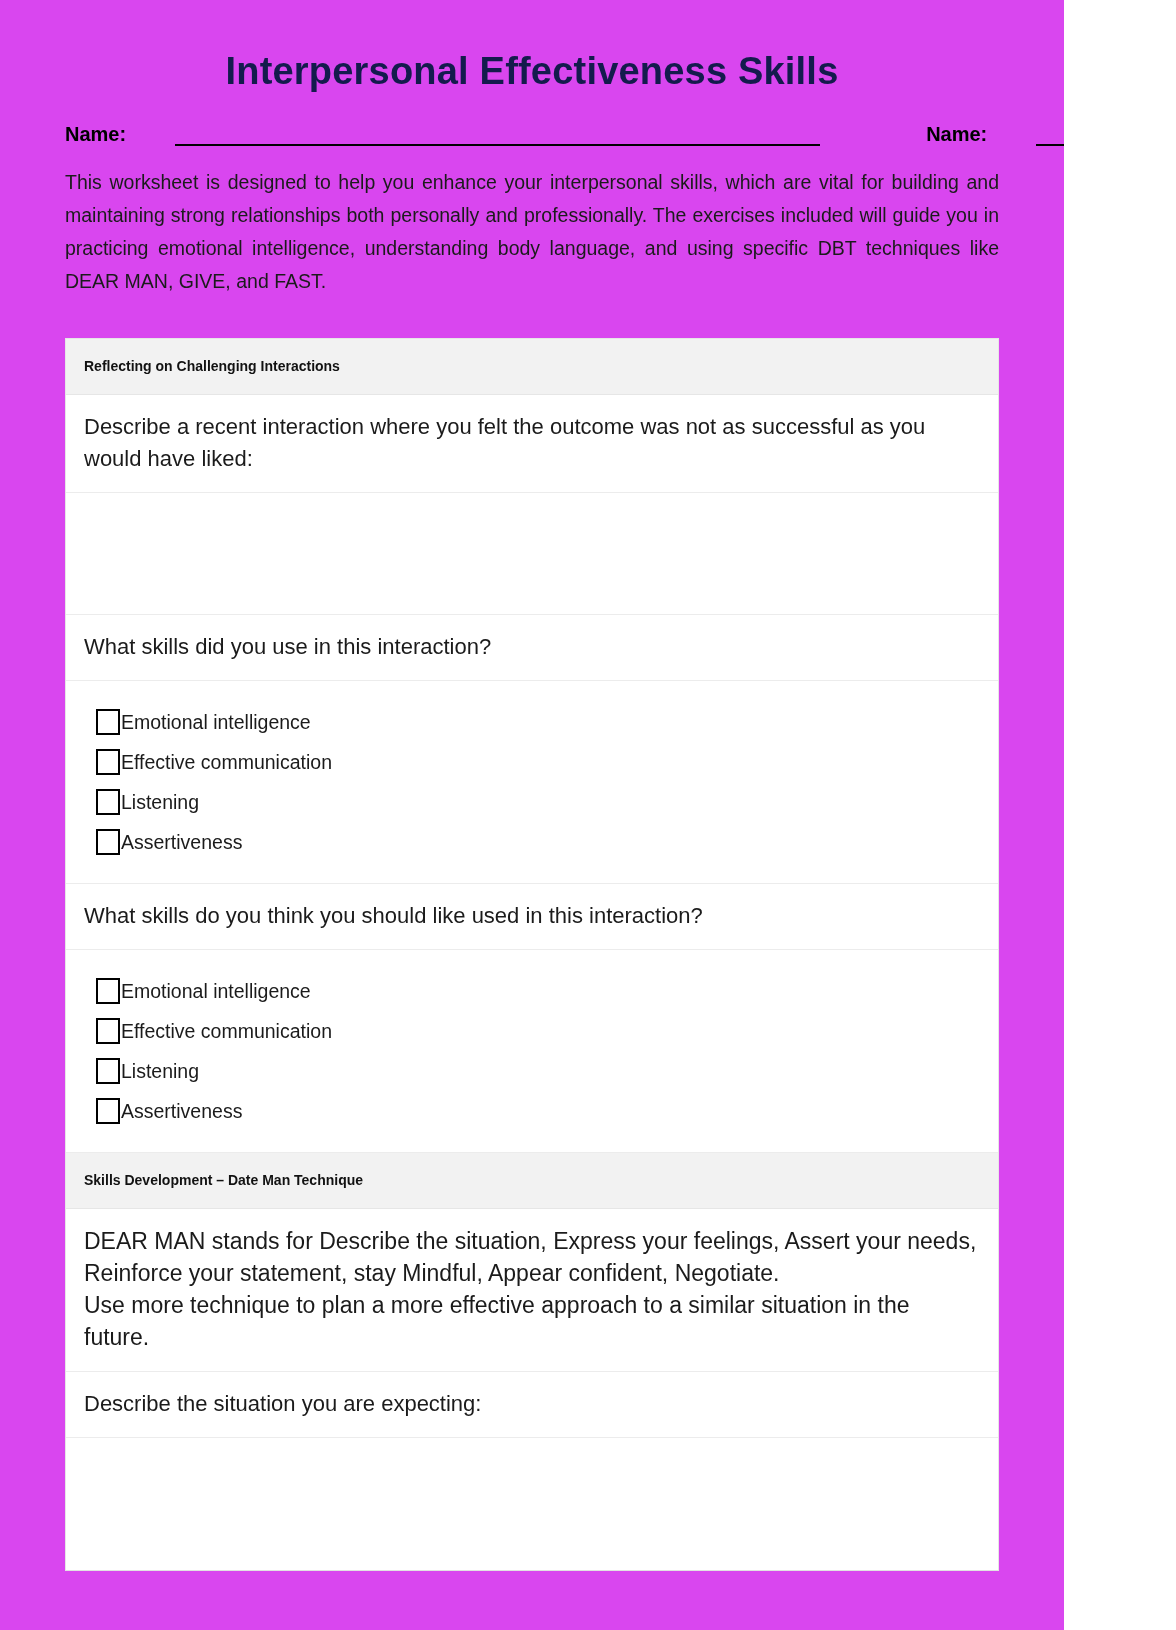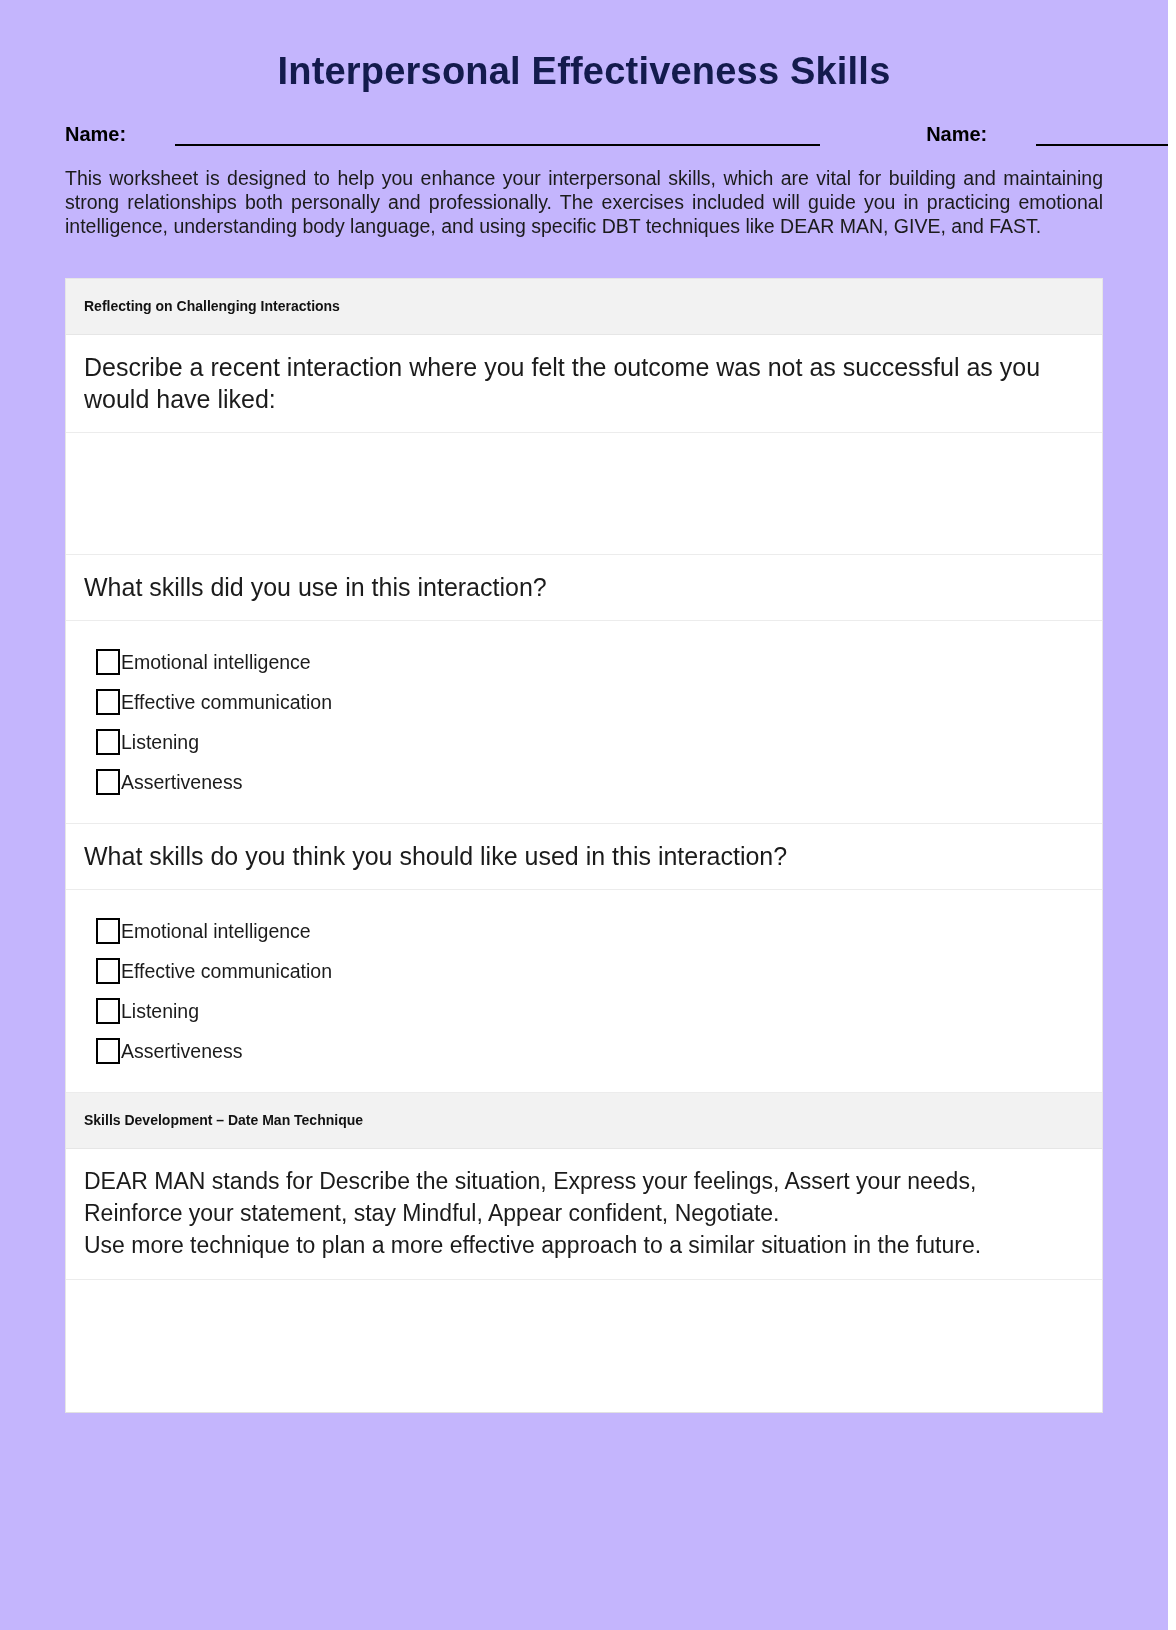--- a/index.html
+++ b/index.html
@@ -10,25 +10,25 @@
   body {
     width: 1176px;
     height: 1630px;
     font-family: "Liberation Sans", sans-serif;
     color: #000000;
     -webkit-font-smoothing: antialiased;
   }
 
   .page {
     position: relative;
-    width: 1168px;
+    width: 1064px;
     height: 1630px;
     box-sizing: border-box;
     padding: 0 65px;
-    background: #c4b5fd;
+    background: #d946ef;
     overflow: hidden;
   }
 
   
   .doc-title {
     margin: 0;
     padding-top: 48px;
     text-align: center;
     font-size: 38px;
     line-height: 46px;
@@ -57,21 +57,21 @@
     height: 21px;
   }
   .rule-name { flex: 0 0 645px; }
   .rule-spacer { flex: 0 0 16px; }
   .rule-date { flex: 0 0 215px; }
 
   
   .intro {
     margin: 20px 0 0 0;
     font-size: 19.5px;
-    line-height: 24px;
+    line-height: 33px;
     text-align: justify;
     text-justify: inter-word;
     color: #1b1b1b;
   }
 
   
   .worksheet {
     margin-top: 40px;
     border: 1px solid #e6e6e6;
     border-bottom: 1px solid #e2e2e2;
@@ -89,21 +89,21 @@
     padding: 14px 18px 15px 18px;
     font-size: 14px;
     line-height: 26px;
     font-weight: bold;
     color: #121212;
     border-bottom: 1px solid #e6e6e6;
   }
 
   .ws-prompt {
     padding: 16px 18px 17px 18px;
-    font-size: 25px;
+    font-size: 22px;
     line-height: 32px;
     color: #1b1b1b;
   }
 
   .ws-blank {
     height: 122px;
   }
   .ws-blank-tall {
     height: 132px;
   }
@@ -209,17 +209,18 @@
     </div>
 
     <div class="ws-section-head">Skills Development – Date Man Technique</div>
 
     <div class="ws-row ws-body-text">
       <span class="tl">DEAR MAN stands for Describe the situation, Express your feelings, Assert your needs,</span>
       <span class="tl">Reinforce your statement, stay Mindful, Appear confident, Negotiate.</span>
       <span class="tl">Use more technique to plan a more effective approach to a similar situation in the future.</span>
     </div>
 
+    <div class="ws-row ws-prompt">Describe the situation you are expecting:</div>
 
     <div class="ws-row ws-blank-tall"></div>
 
   </div>
 </div>
 
 </body></html>

